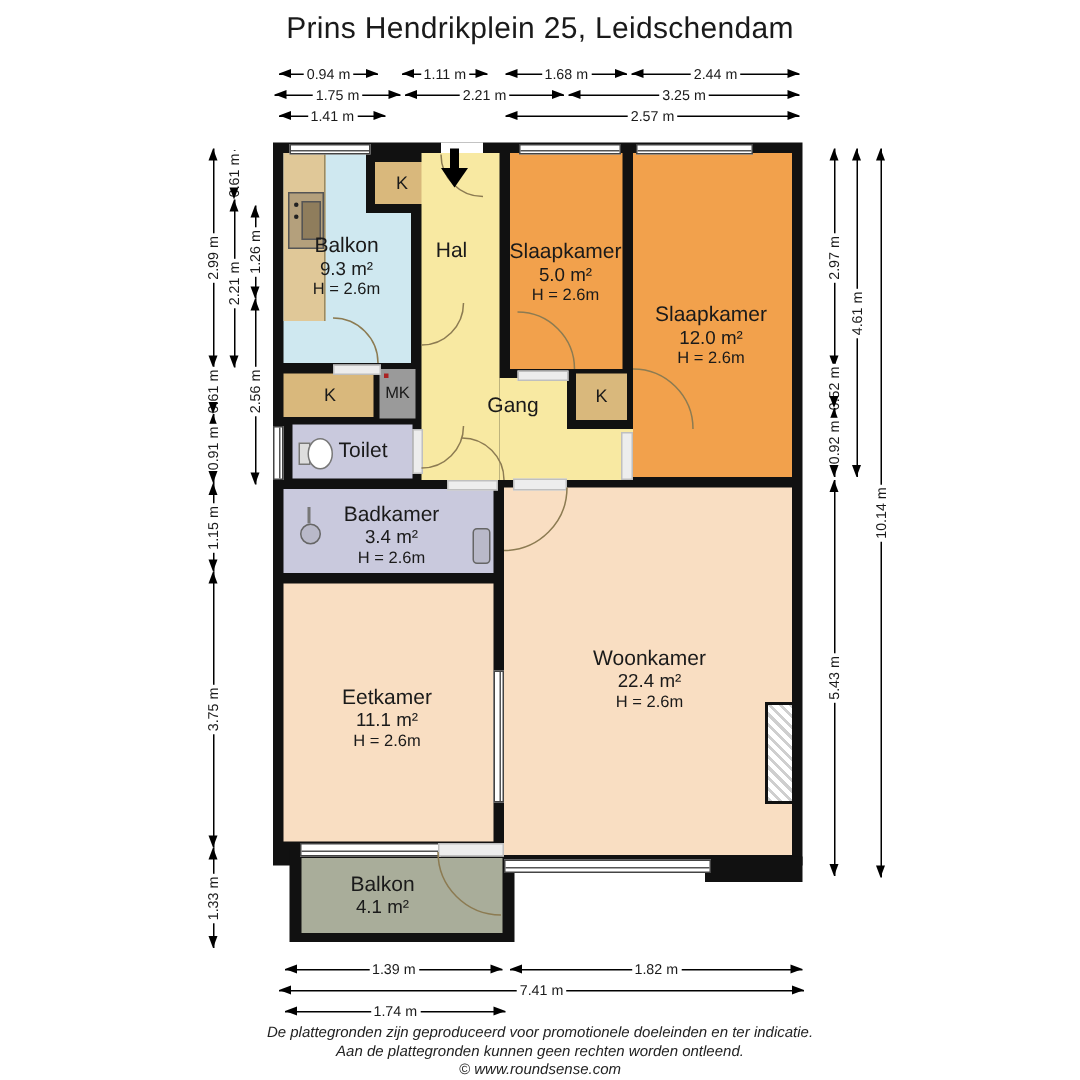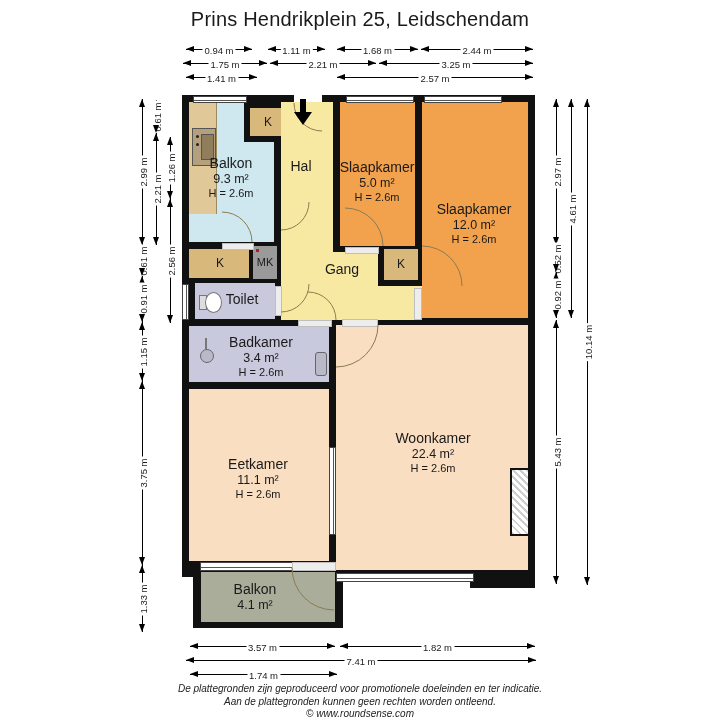--- a/index.html
+++ b/index.html
@@ -257,21 +257,21 @@
       <div class="dim-v" style="left: 556px; top: 320px; height: 264px;">
         <span class="dim-label">5.43 m</span>
       </div>
       <div class="dim-v" style="left: 571px; top: 99px; height: 219px;">
         <span class="dim-label">4.61 m</span>
       </div>
       <div class="dim-v" style="left: 587px; top: 99px; height: 486px;">
         <span class="dim-label">10.14 m</span>
       </div>
       <div class="dim-h" style="left: 190px; top: 646px; width: 145px;">
-        <span class="dim-label">3.57 m</span>
+        <span class="dim-label">1.39 m</span>
       </div>
       <div class="dim-h" style="left: 340px; top: 646px; width: 195px;">
         <span class="dim-label">1.82 m</span>
       </div>
       <div class="dim-h" style="left: 186px; top: 660px; width: 350px;">
         <span class="dim-label">7.41 m</span>
       </div>
       <div class="dim-h" style="left: 190px; top: 674px; width: 147px;">
         <span class="dim-label">1.74 m</span>
       </div>

